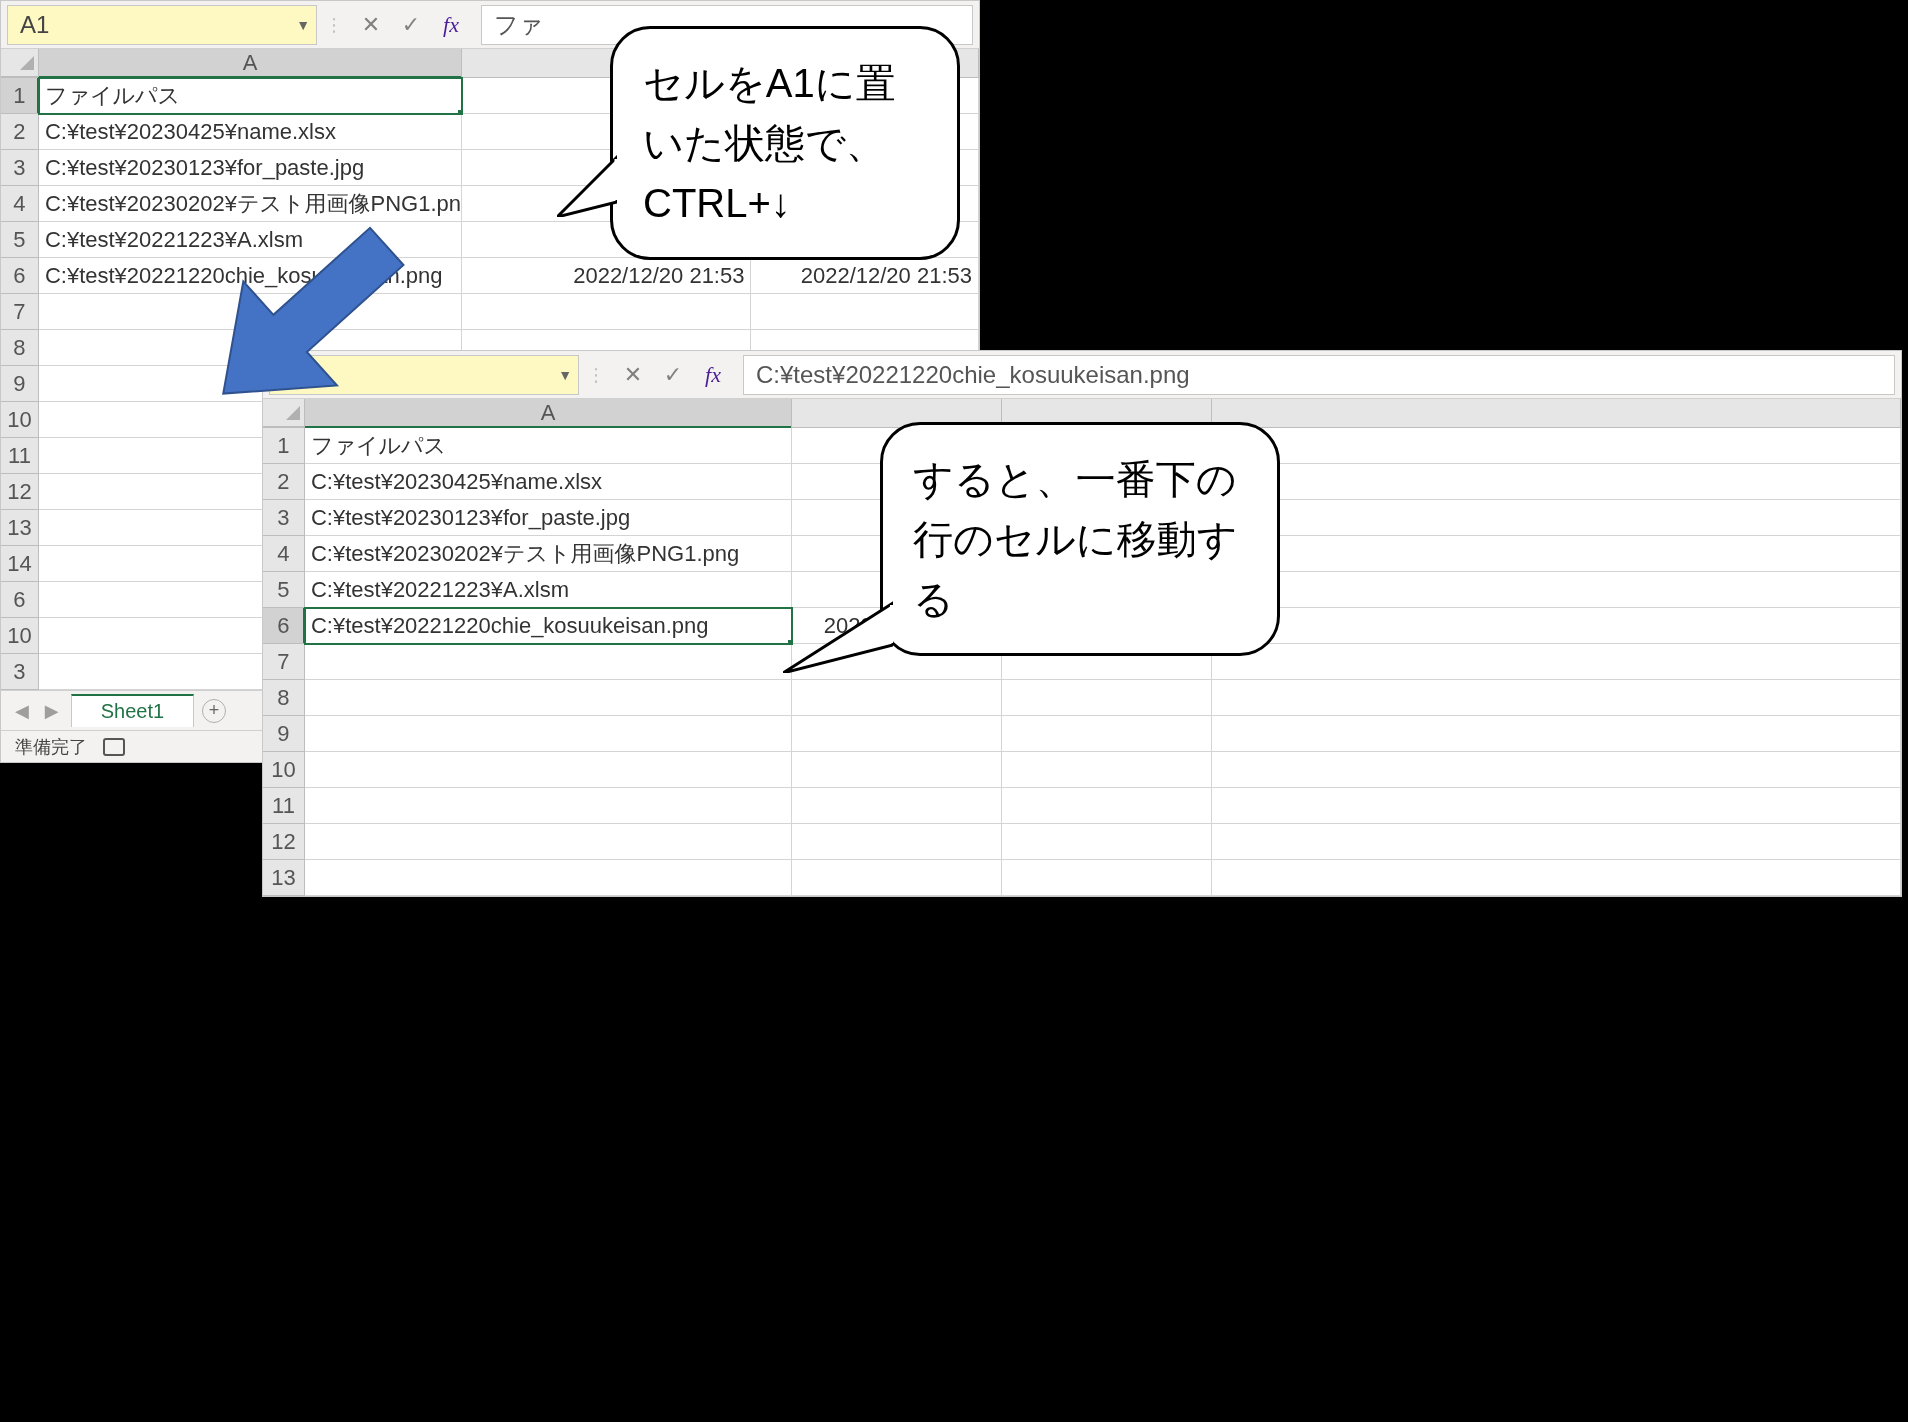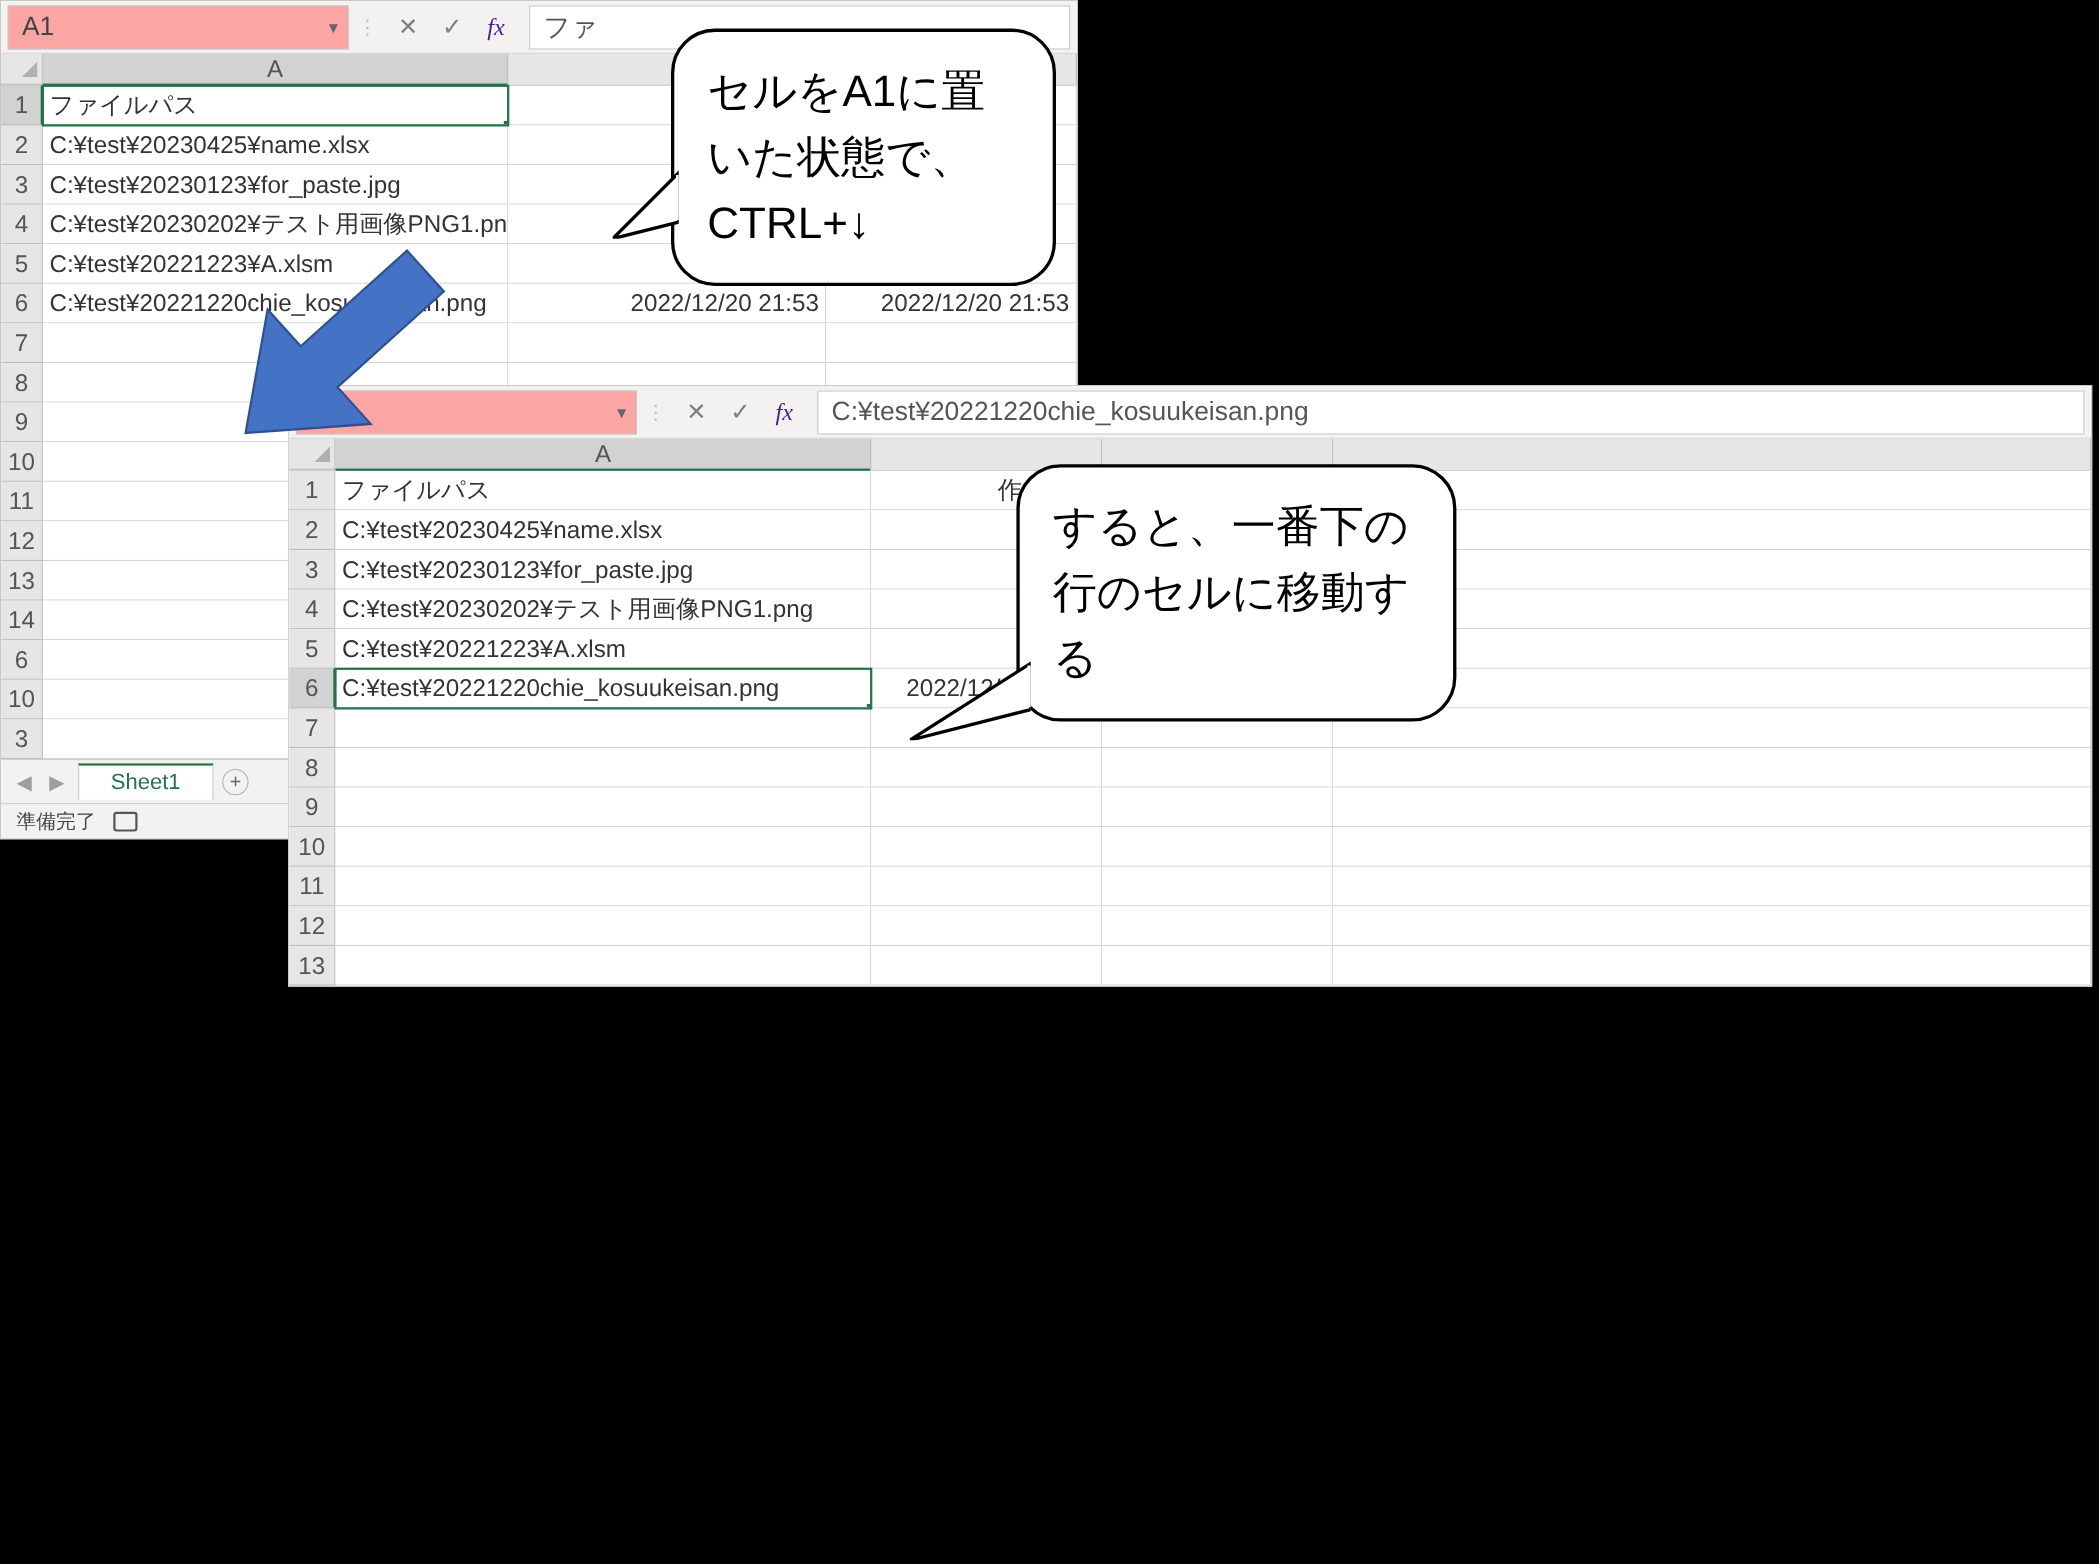--- a/index.html
+++ b/index.html
@@ -23,21 +23,21 @@
     height: 48px;
     background: #f3f2f1;
     border-bottom: 1px solid #d0d0d0;
     font-size: 24px;
   }
   .name-box {
     width: 310px;
     height: 40px;
     margin: 4px 0 4px 6px;
     border: 1px solid #c8c8c8;
-    background: #fca5a5;
+    background: #fef9c3;
     display: flex;
     align-items: center;
     padding: 0 12px;
     position: relative;
     color: #444;
   }
   .name-box .dd {
     position: absolute; right:6px; top:50%; transform:translateY(-50%);
     color:#666; font-size:14px;
   }
@@ -144,21 +144,21 @@
   #win2 .col-headers .col-h:nth-child(4){width:210px;}
   #win2 .col-headers .col-h:nth-child(5){width:690px;}
 
   
   #arrow{
     position:absolute; left:195px; top:190px; z-index:40;
     transform:rotate(0deg);
   }
 
   #callout1{ left:610px; top:10px; width:350px;}
-  #callout2{ left:924px; top:406px; width:400px;}
+  #callout2{ left:880px; top:406px; width:400px;}
 
 </style>
 </head>
 <body>
 
 <div id="win1" class="excel-window">
   <div class="formula-bar">
     <div class="name-box">
       <span>A1</span>
       <span class="dd">▼</span>

